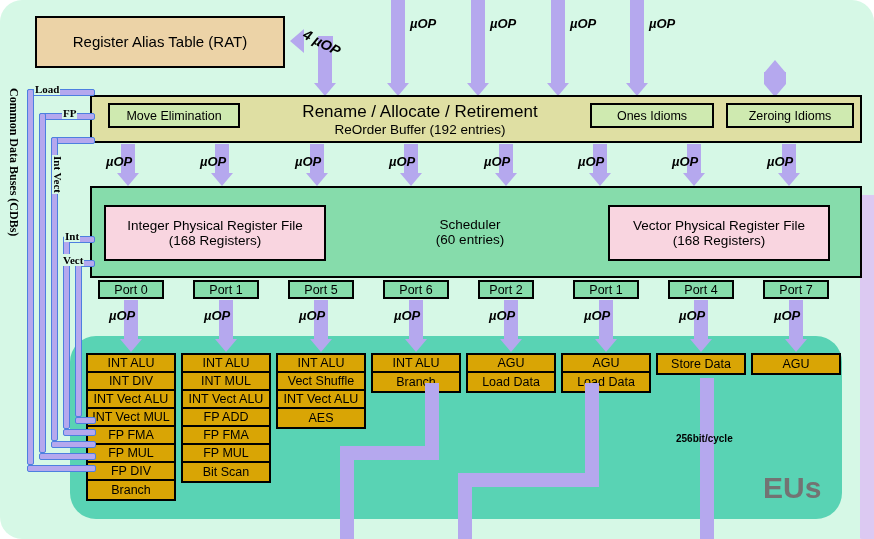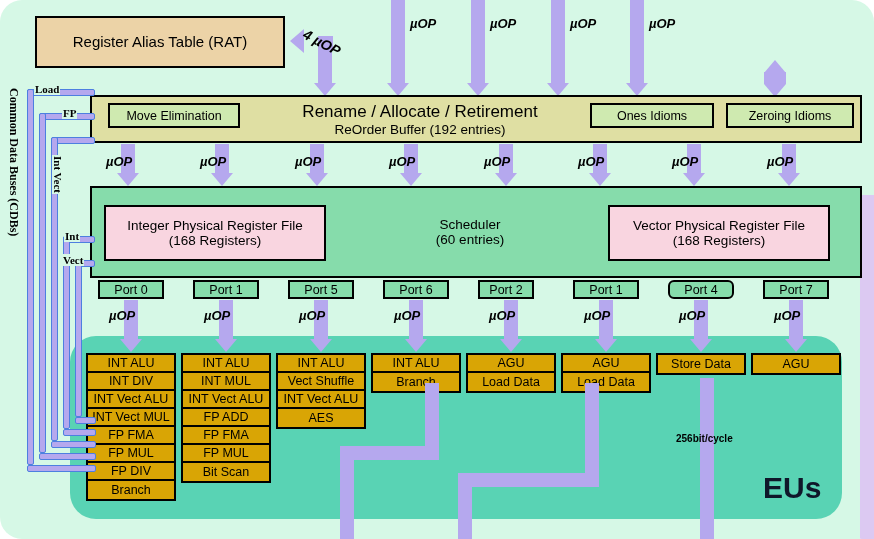--- a/index.html
+++ b/index.html
@@ -66,21 +66,21 @@
   .eu-stack { position:absolute; border:2px solid #000; background:#d9a505; }
   .eu-cell { border-bottom:2px solid #000; height:18px; display:flex;
              align-items:center; justify-content:center;
              font-size:12.5px; color:#000; white-space:nowrap; }
   .eu-cell:last-child { border-bottom:none; }
 
   .port { position:absolute; height:19px; border:2px solid #000;
           background:#86dcab; display:flex; align-items:center;
           justify-content:center; font-size:12.5px; }
 
-  .eus-label { position:absolute; font-weight:bold; font-size:30px; color:#0f172a;text-align:right; }
+  .eus-label { position:absolute; font-weight:bold; font-size:30px; color:#737373;text-align:right; }
   .bw-label { position:absolute; font-weight:bold; font-size:10px; color:#000;
               font-family:"Liberation Sans", sans-serif; }
 
   .t16 { font-size:15px; }
   .t14 { font-size:13.5px; }
   .t13 { font-size:12.5px; }
   .t18 { font-size:17px; }
 
   .rot-lbl { position:absolute; font-weight:bold; font-size:14px;
              font-style:italic; transform:rotate(28deg); transform-origin:left top;
@@ -256,21 +256,21 @@
       <div class="port" style="left:573px;top:280px;width:66px;">
         <span>Port 1</span>
       </div>
       <div class="ar" style="left:599px;top:300px;width:14px;height:39px;"></div>
       <div class="arrowhead ah-down" style="left:595px;top:339px;"></div>
       <div class="uop-lbl" style="left:584px;top:308px;">µOP</div>
       <div class="eu-stack" style="left:561px;top:353px;width:90px;">
         <div class="eu-cell">AGU</div>
         <div class="eu-cell">Load Data</div>
       </div>
-      <div class="port" style="left:668px;top:280px;width:66px;border-radius:6px;">
+      <div class="port" style="left:668px;top:280px;width:66px;">
         <span>Port 4</span>
       </div>
       <div class="ar" style="left:694px;top:300px;width:14px;height:39px;"></div>
       <div class="arrowhead ah-down" style="left:690px;top:339px;"></div>
       <div class="uop-lbl" style="left:679px;top:308px;">µOP</div>
       <div class="eu-stack" style="left:656px;top:353px;width:90px;">
         <div class="eu-cell">Store Data</div>
       </div>
       <div class="port" style="left:763px;top:280px;width:66px;">
         <span>Port 7</span>

